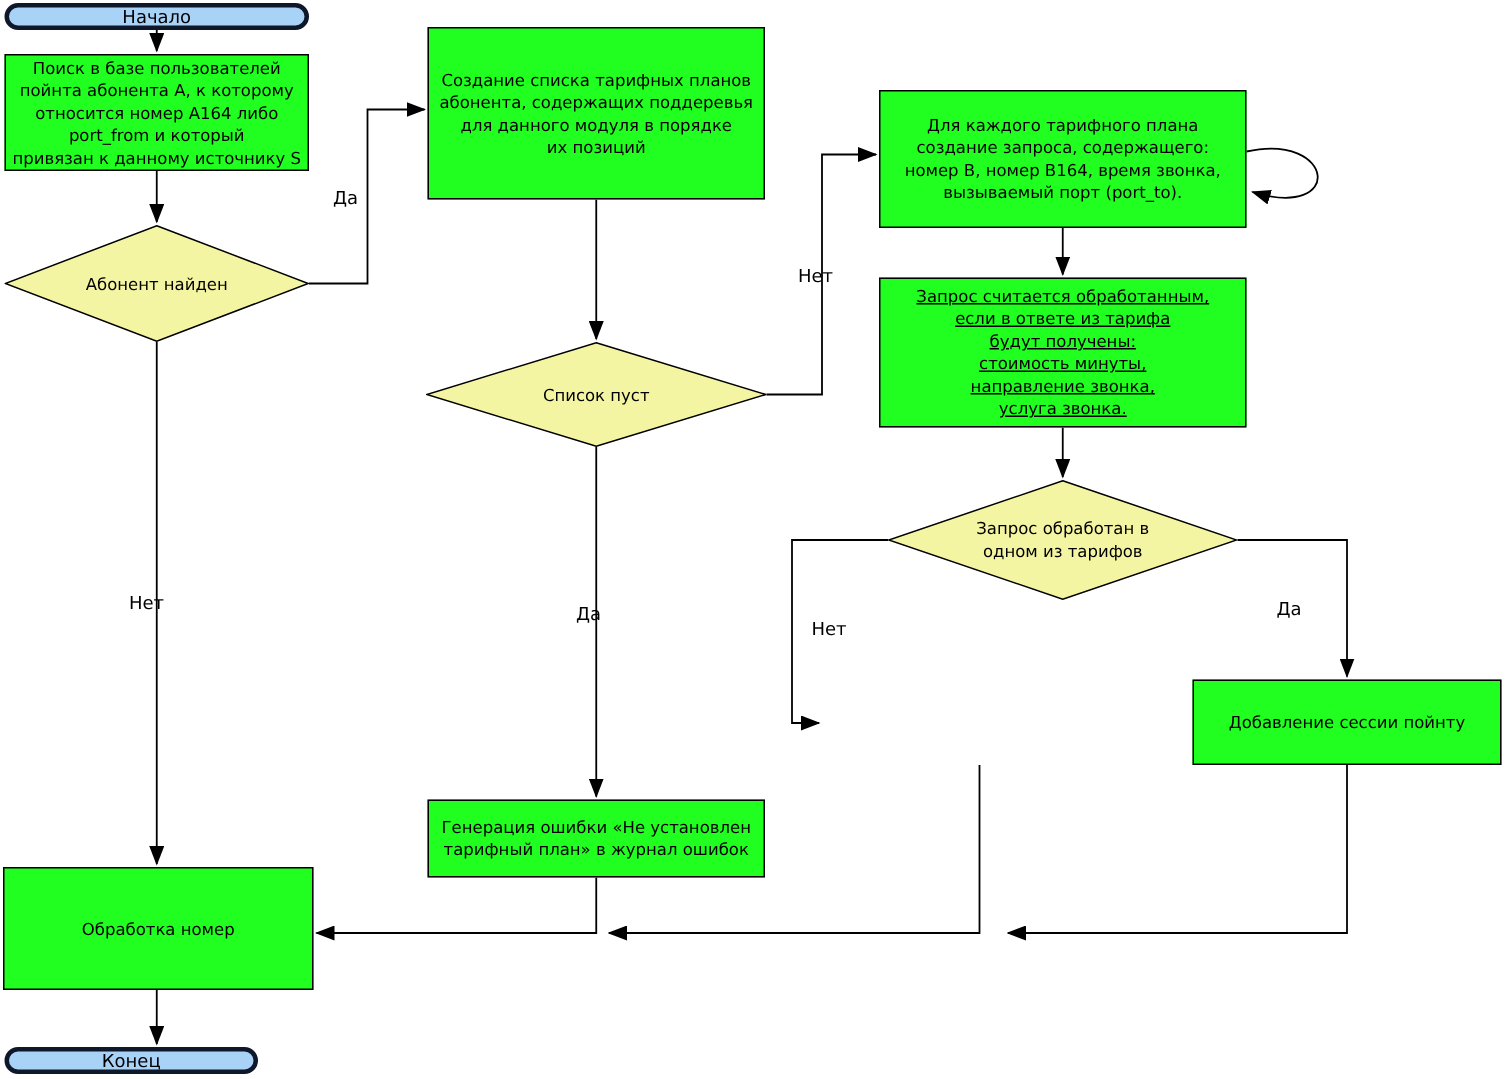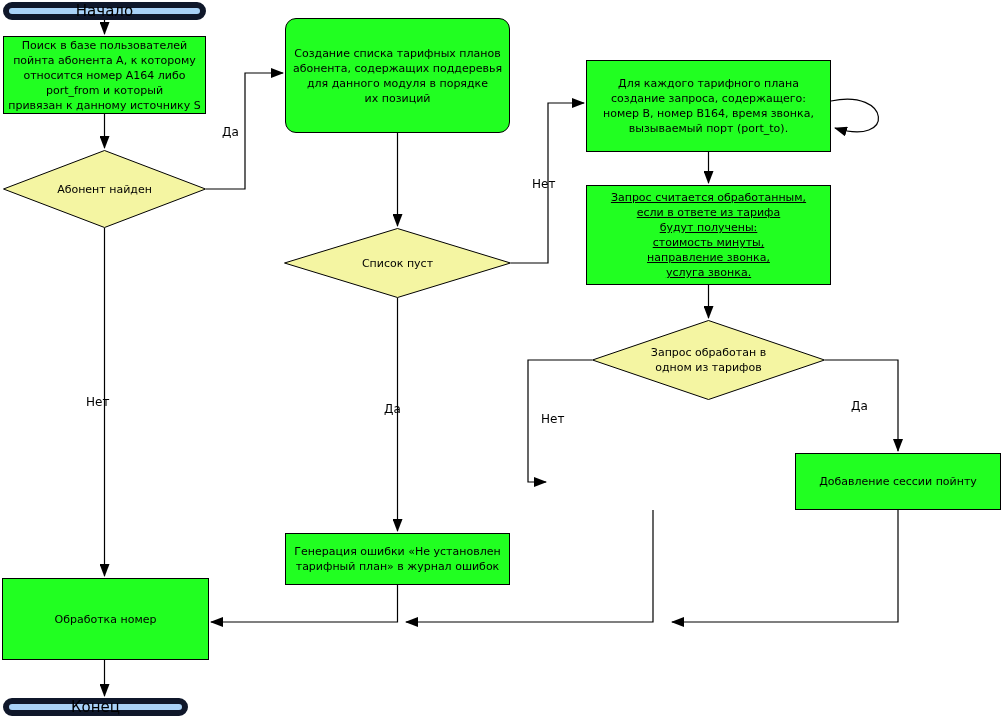--- a/index.html
+++ b/index.html
@@ -11,21 +11,21 @@
     color:#000;
     overflow:hidden;
   }
   #edges{position:absolute;left:0;top:0;width:1003px;height:719px;pointer-events:none;}
   .node{
     position:absolute;box-sizing:border-box;
     display:flex;align-items:center;justify-content:center;
     text-align:center;font-size:11px;line-height:15px;
   }
   .process{background:var(--process_fill,#21ff21);border:1px solid #000;}
-  .terminal{background:var(--terminal_fill,#a9d2f7);border:6px solid #0f172a;border-radius:9px;font-size:15px;}
+  .terminal{background:var(--terminal_fill,#a9d2f7);border:3px solid #0f172a;border-radius:9px;font-size:12px;}
   .diamond{background:transparent;border:none;}
   .diamond svg{position:absolute;left:0;top:0;width:100%;height:100%;}
   .lbl{white-space:pre-line;position:relative;z-index:1;padding:0 2px;}
   .edge-label{position:absolute;font-size:12px;line-height:14px;}
 </style>
 </head>
 <body>
 
 <div id="canvas">
 
@@ -52,33 +52,33 @@
       <path d="M 653 510 L 653 622 L 406 622" marker-end="url(#arr)"></path>
       <path d="M 898 510 L 898 622 L 672 622" marker-end="url(#arr)"></path>
       <path d="M 104.5 660 L 104.5 696" marker-end="url(#arr)"></path>
     </g>
   </svg>
 
   <div class="node terminal" style="left:3px;top:2px;width:203px;height:18px;">
     <div class="lbl">Начало</div>
   </div>
 
-  <div class="node terminal" style="left:3px;top:698px;width:185px;height:18px;">
+  <div class="node terminal" style="left:3px;top:698px;width:169px;height:18px;">
     <div class="lbl">Конец</div>
   </div>
 
   <div class="node process" style="left:3px;top:36px;width:203px;height:78px;">
     <div class="lbl">Поиск в базе пользователей
 пойнта абонента А, к которому
 относится номер A164 либо
 port_from и который
 привязан к данному источнику S</div>
   </div>
 
-  <div class="node process" style="left:285px;top:18px;width:225px;height:115px;border-radius:11px;">
+  <div class="node process" style="left:285px;top:18px;width:225px;height:115px;">
     <div class="lbl">Создание списка тарифных планов
 абонента, содержащих поддеревья
 для данного модуля в порядке
 их позиций</div>
   </div>
 
   <div class="node process" style="left:586px;top:60px;width:245px;height:92px;">
     <div class="lbl">Для каждого тарифного плана
 создание запроса, содержащего:
 номер B, номер B164, время звонка,

